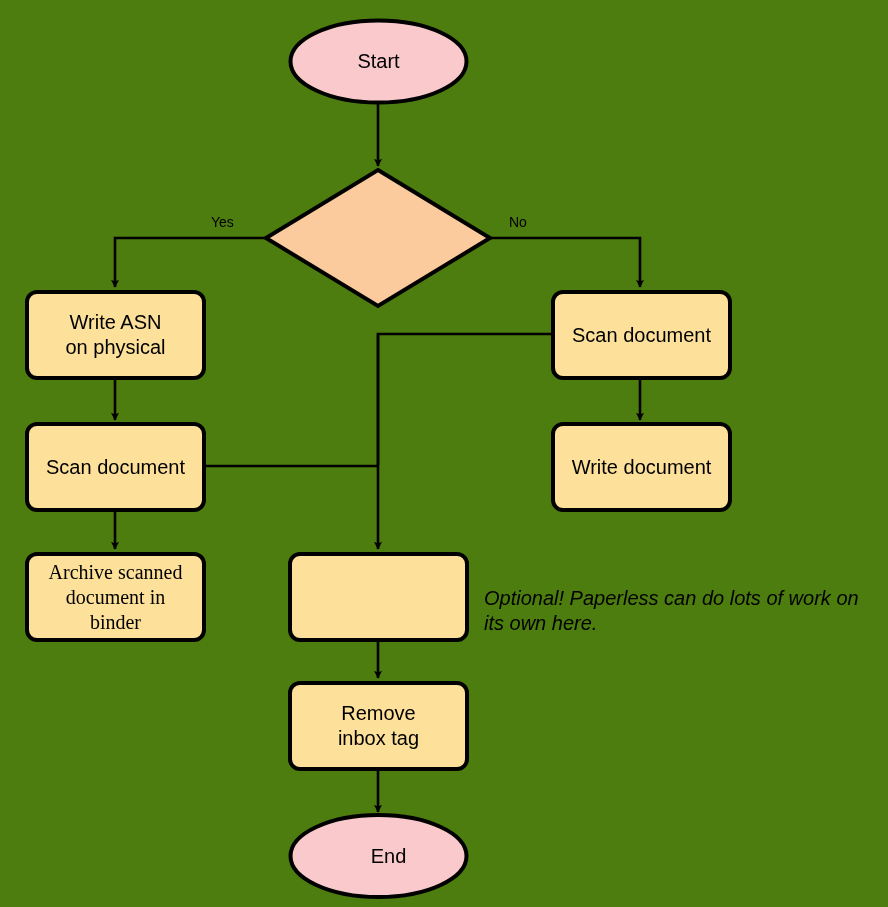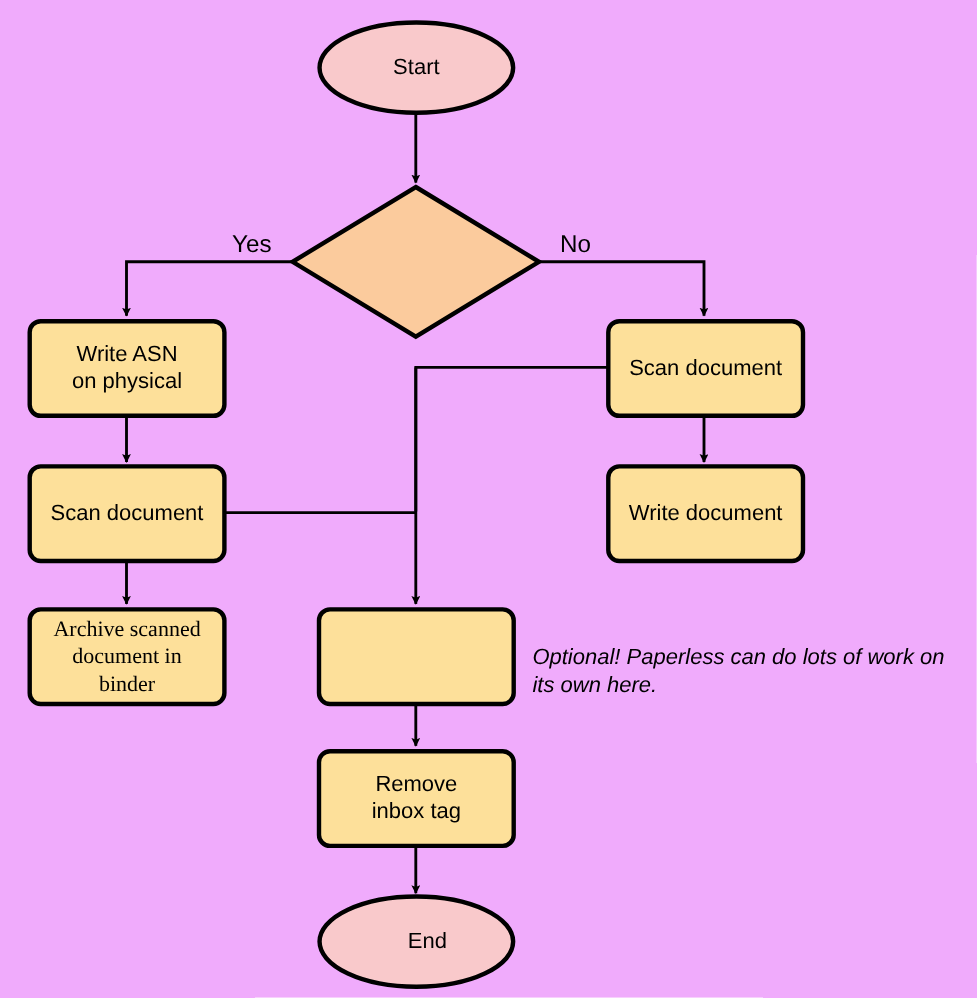--- a/index.html
+++ b/index.html
@@ -8,21 +8,21 @@
     padding: 0;
     background: #ffffff;
   }
   body {
     font-family: "Liberation Sans", sans-serif;
   }
   #canvas {
     position: relative;
     width: 888px;
     height: 907px;
-    background: #f0abfc;
+    background: #4d7c0f;
     overflow: hidden;
   }
   #flow-svg {
     position: absolute;
     left: 0;
     top: 0;
     width: 888px;
     height: 907px;
   }
   .node-label {
@@ -35,21 +35,21 @@
     font-family: "Liberation Sans", sans-serif;
     font-size: 20px;
     line-height: 25px;
     white-space: pre-line;
     pointer-events: none;
   }
   .edge-label {
     position: absolute;
     color: #000000;
     font-family: "Liberation Sans", sans-serif;
-    font-size: 22px;
+    font-size: 14px;
     line-height: 22px;
     white-space: nowrap;
   }
   .note-text {
     position: absolute;
     color: #000000;
     font-family: "Liberation Sans", sans-serif;
     font-style: italic;
     font-size: 20px;
     line-height: 25px;

